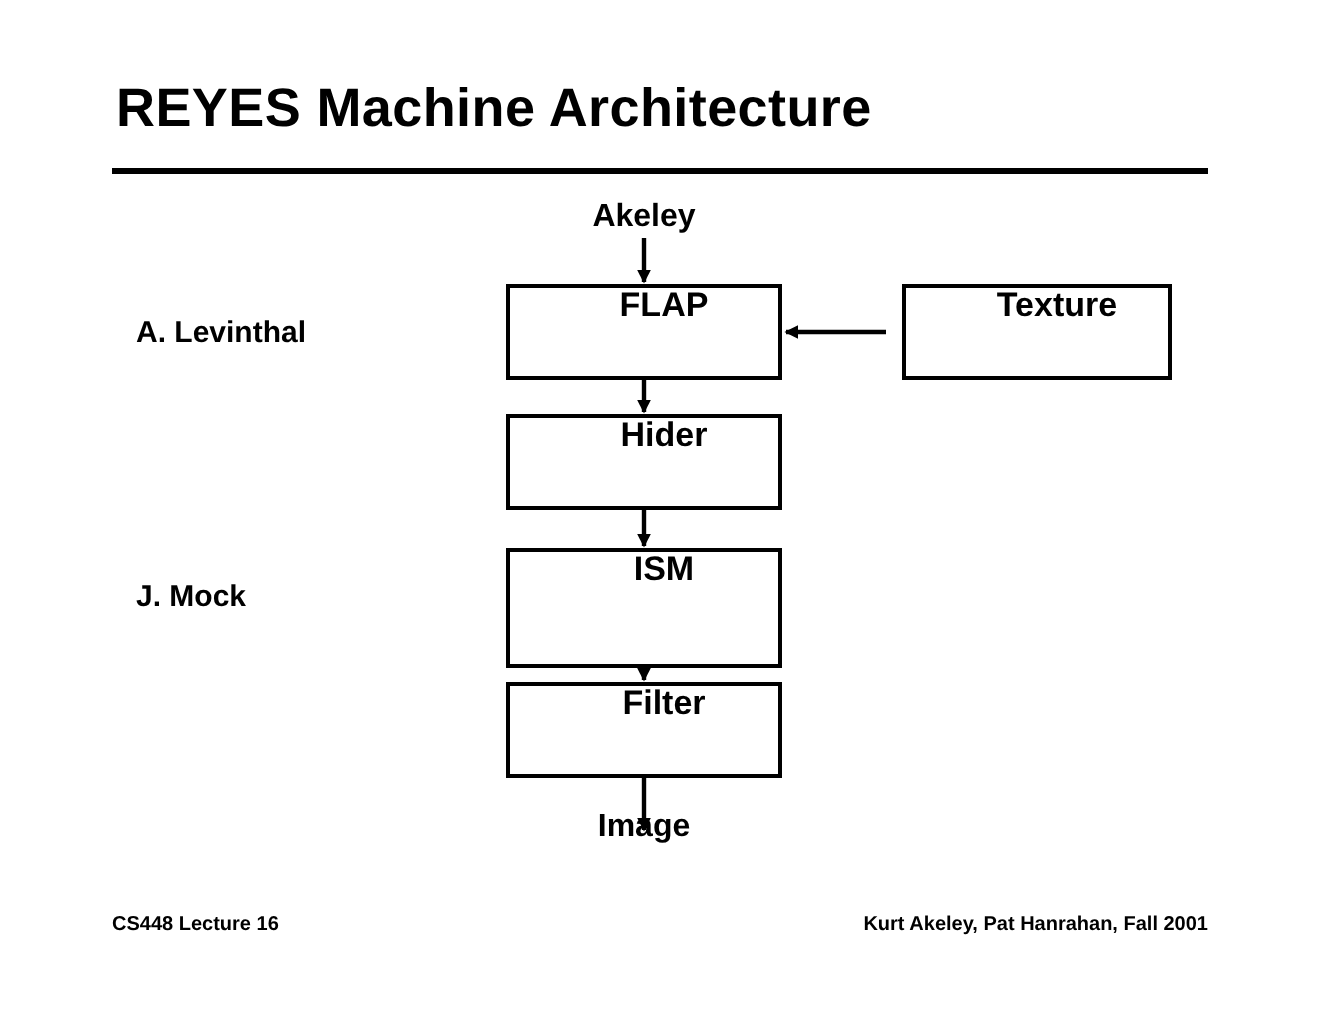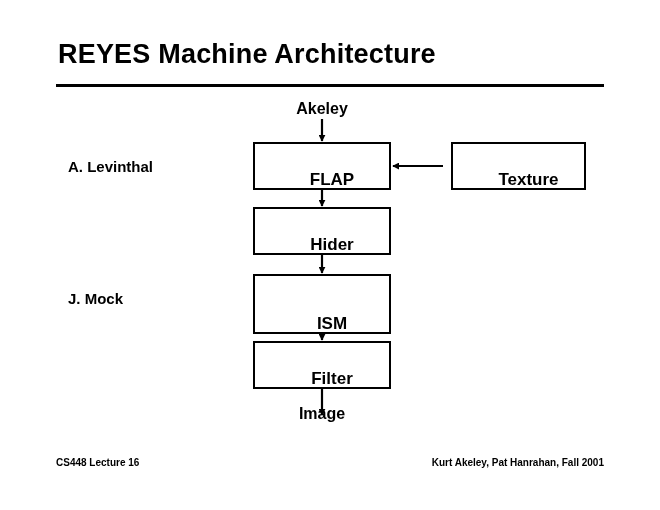--- a/index.html
+++ b/index.html
@@ -47,21 +47,21 @@
     pointer-events: none;
   }
 
   
   .flow-box {
     position: absolute;
     box-sizing: border-box;
     border: 2px solid #000000;
     background: #ffffff;
     display: flex;
-    align-items: flex-end;
+    align-items: flex-start;
     justify-content: center;
     padding-left: 20px;
   }
   .flow-box .box-label {
     font-size: 17px;
     font-weight: bold;
     line-height: 1;
     white-space: nowrap;
   }
   #box-flap    { left: 253px; top: 142px; width: 138px; height: 48px; }

